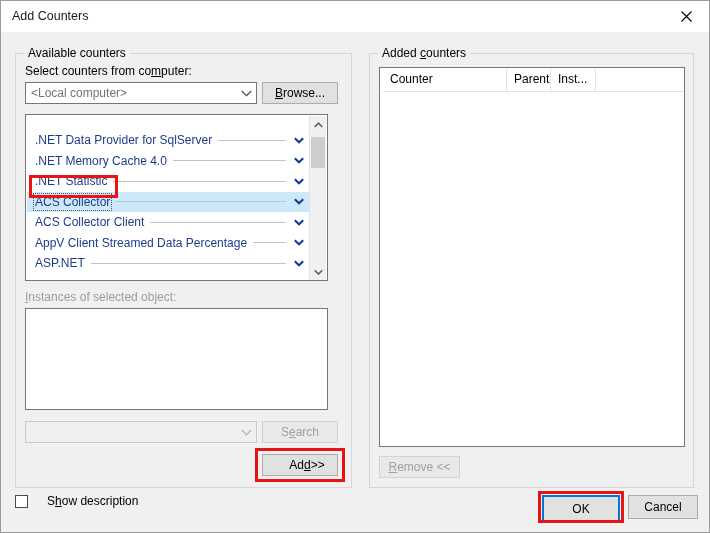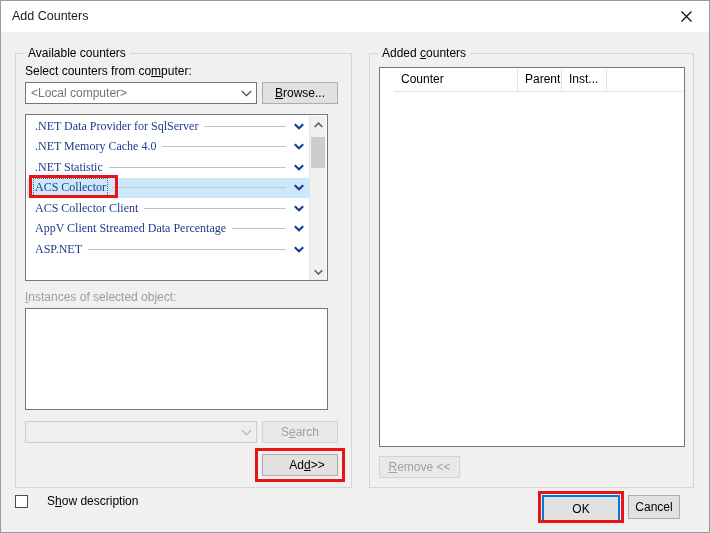--- a/index.html
+++ b/index.html
@@ -132,25 +132,24 @@
   
   .listbox {
     position: absolute;
     box-sizing: border-box;
     background: #ffffff;
     border: 1px solid #767676;
     overflow: hidden;
   }
   .counter-list {
     position: absolute;
-    left: 1px; top: 1px;
+    left: 1px; top: 15px;
     width: 283px;
     height: 208px;
     overflow: hidden;
-    font-family: Liberation Serif, serif;
   }
   .ci {
     position: relative;
     height: 20.5px;
     display: flex;
     align-items: center;
     padding-left: 8px;
     padding-right: 4px;
     box-sizing: border-box;
     font-size: 12px;
@@ -205,21 +204,21 @@
     top: 21px;
     width: 14px;
     height: 31px;
     background: #cdcdcd;
     cursor: default;
   }
 
   
   .table-header {
     position: absolute;
-    left: 14px; top: 1px;
+    left: 3px; top: 1px;
     right: 1px;
     height: 22px;
     background: #ffffff;
     border-bottom: 1px solid #e2e2e2;
     display: flex;
   }
   .th {
     box-sizing: border-box;
     height: 22px;
     line-height: 21px;
@@ -431,17 +430,17 @@
   </div>
 
   <div class="checkrow" style="left:14px; top:493px;gap:16px;">
     <div class="checkbox"></div>
     <span class="ck-label"><span>S</span><span class="u">h</span><span>ow description</span></span>
   </div>
 
   <div class="btn focused" style="left:541px; top:494px; width:78px; height:28px;">OK</div>
   <div class="annot" style="left:537px; top:490px; width:86px; height:32px;"></div>
 
-  <div class="btn" style="left:627px; top:494px; width:52px; height:24px;">Cancel</div>
+  <div class="btn" style="left:627px; top:494px; width:70px; height:24px;">Cancel</div>
 
   <div class="annot" style="left:28px; top:174px; width:89px; height:23px;"></div>
 
 </div>
 
 </body></html>

